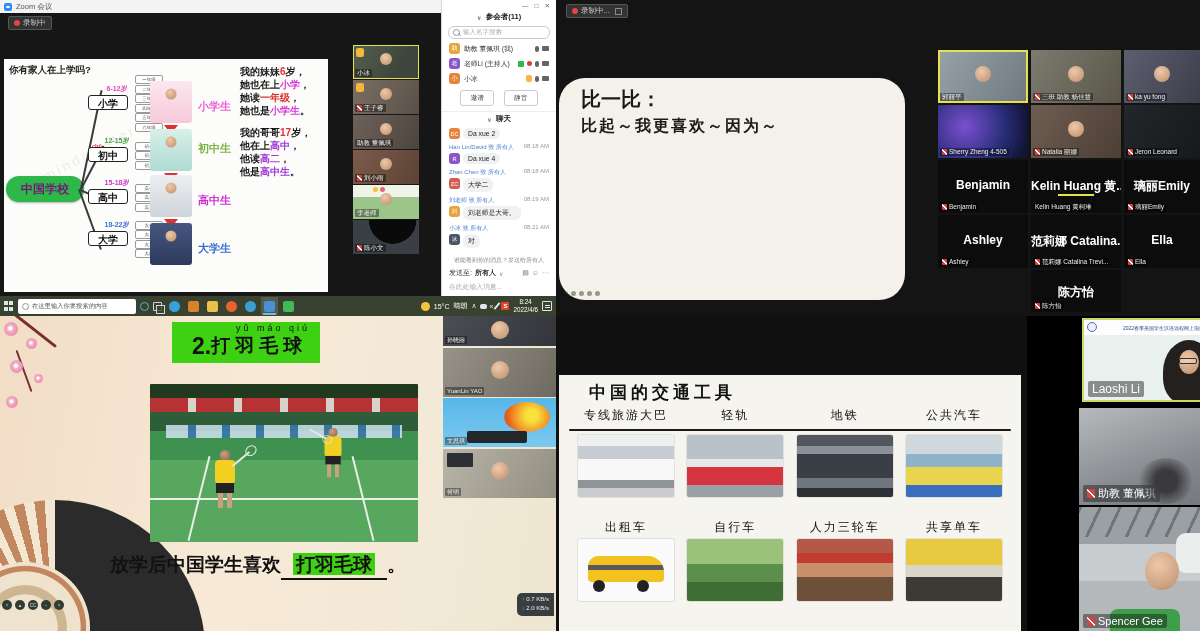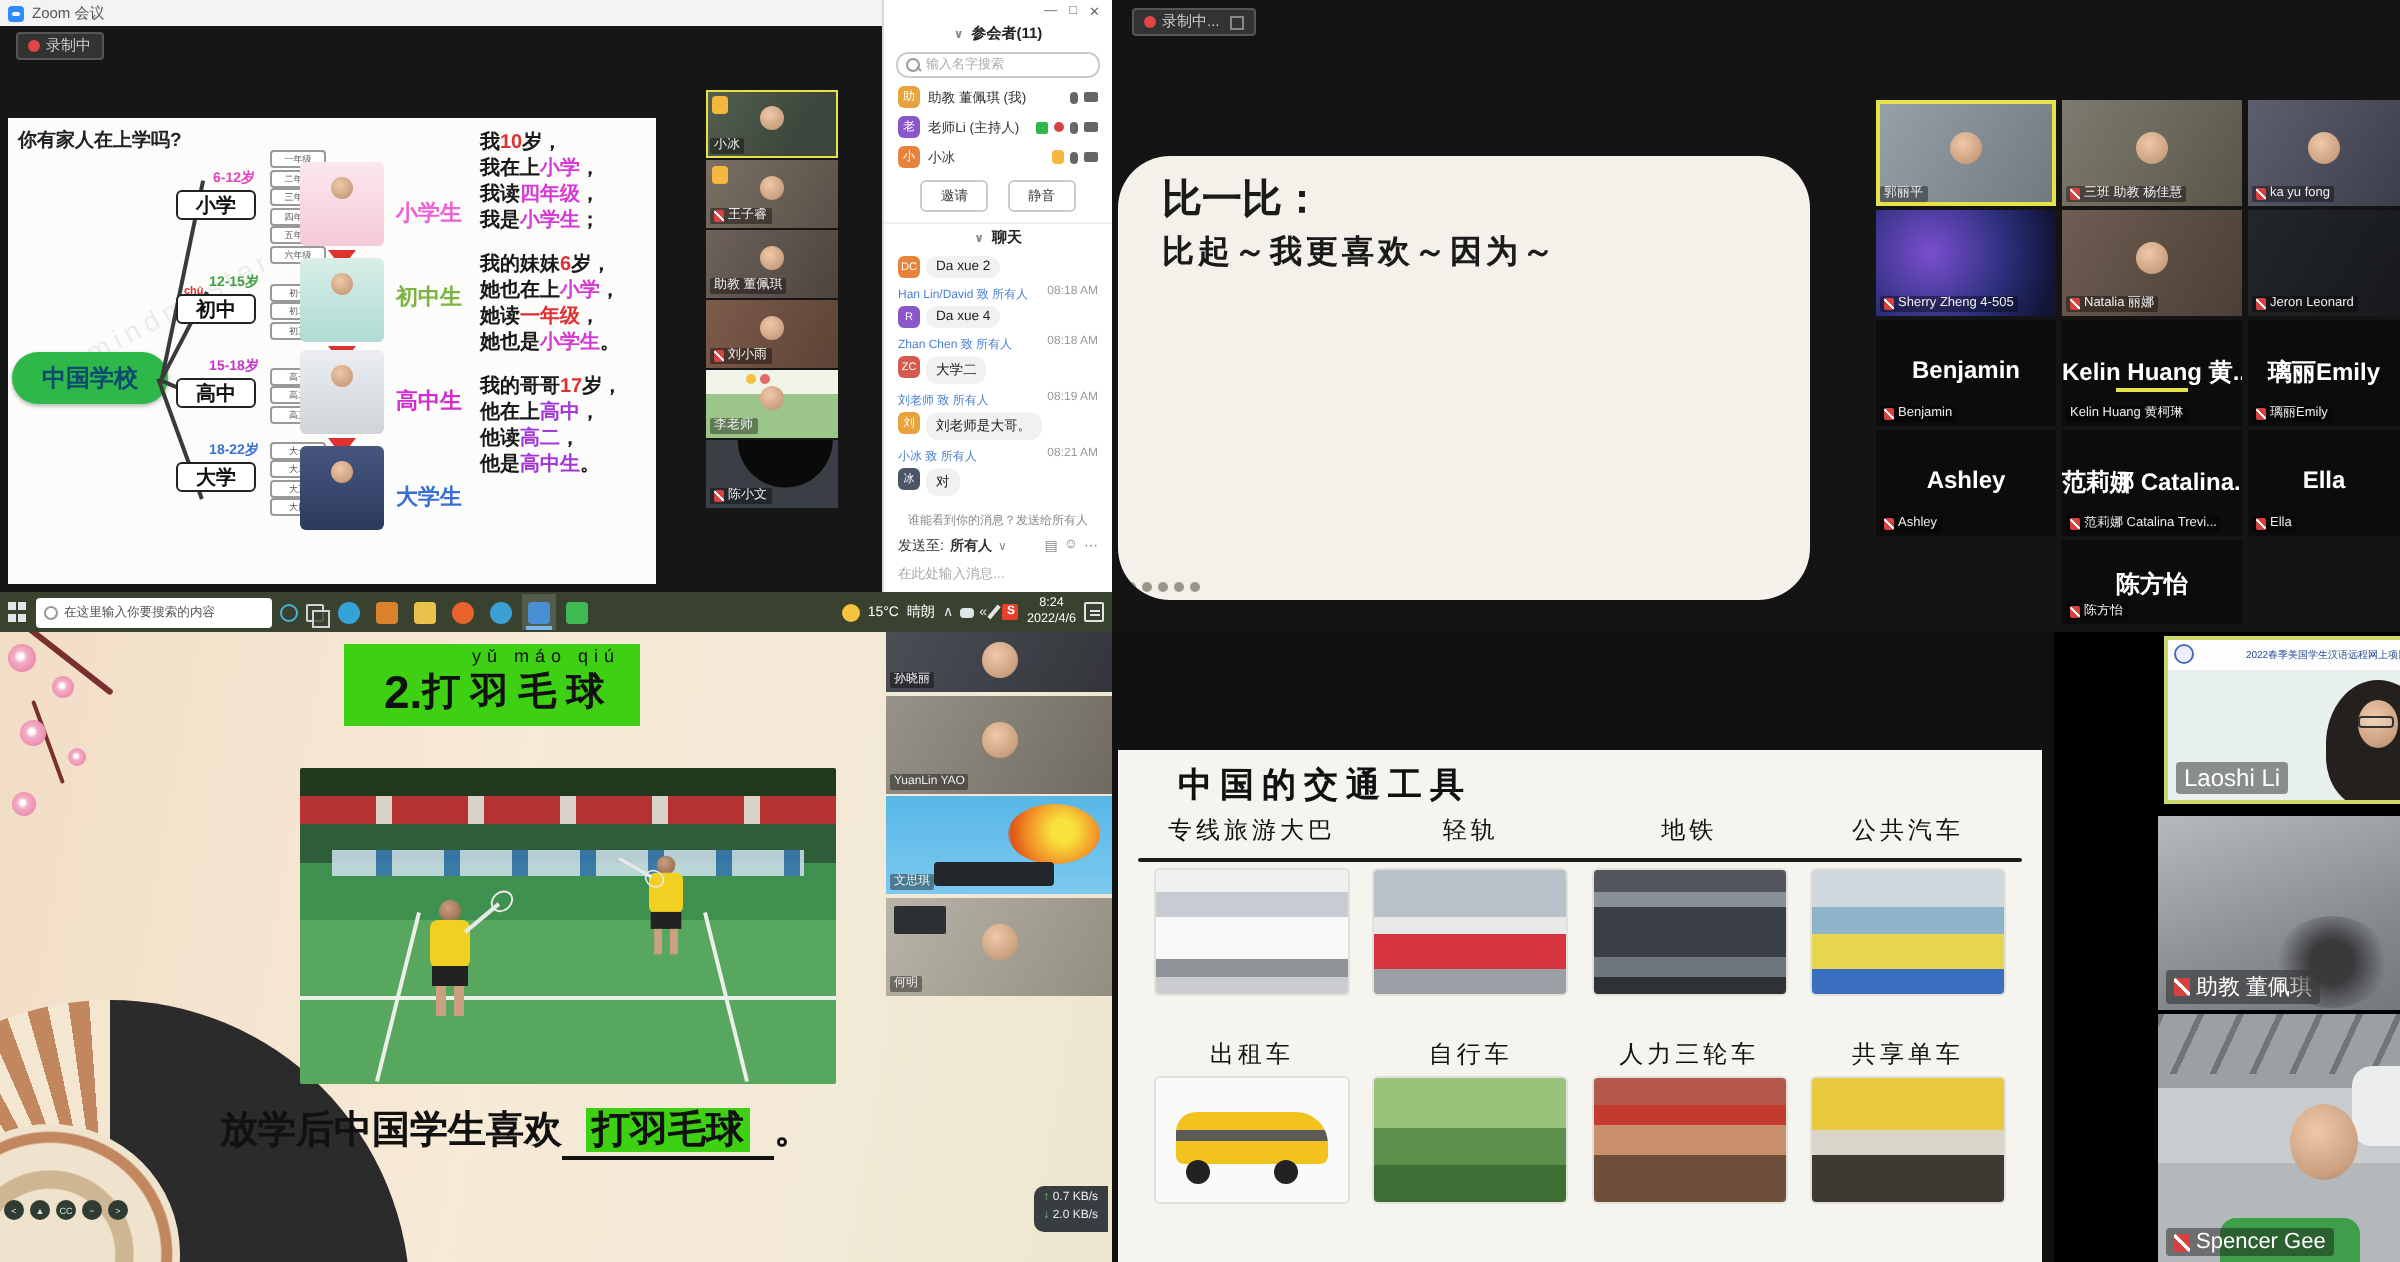--- a/index.html
+++ b/index.html
@@ -17,21 +17,21 @@
   .rec-badge{position:absolute;display:flex;align-items:center;gap:3px;background:#333;
     border:1px solid #555;color:#ccc;font-size:7.5px;padding:1px 5px;border-radius:2px;}
   .recdot{width:6px;height:6px;border-radius:50%;background:#e04545;}
   .tlrec{left:8px;top:16px;}
   .tl-slide{position:absolute;left:4px;top:59px;width:324px;height:233px;background:#fcfcfa;overflow:hidden;}
   .question{position:absolute;left:5px;top:5px;font-size:9.5px;color:#222;font-weight:bold;}
   .watermark{position:absolute;left:34px;top:86px;font-size:14px;color:rgba(0,0,0,0.07);
     transform:rotate(-28deg);letter-spacing:3px;}
   #mindmap{position:absolute;left:0;top:14px;width:324px;height:219px;}
   .mm-root{position:absolute;left:2px;top:103px;width:78px;height:26px;background:#2eb84a;
-    border-radius:13px;color:#0c4a6e;font-size:12px;font-weight:bold;text-align:center;line-height:26px;
+    border-radius:13px;color:#701a75;font-size:12px;font-weight:bold;text-align:center;line-height:26px;
     box-shadow:0 1px 2px rgba(0,0,0,.3);}
   .mm-line{position:absolute;height:1.5px;background:#3a3a3a;transform-origin:0 0;}
   .mm-age{position:absolute;left:78px;width:70px;text-align:center;font-size:7px;font-weight:bold;}
   .mm-ruby{position:absolute;left:88px;width:30px;font-size:5.5px;color:#e03131;font-weight:bold;}
   .mm-box{position:absolute;left:84px;width:40px;height:15px;border:1.5px solid #222;border-radius:3px;
     background:#fff;font-size:10px;font-weight:bold;color:#111;text-align:center;line-height:15px;box-sizing:border-box;}
   .mm-chip{position:absolute;left:131px;width:26px;height:7px;border:0.5px solid #999;border-radius:2px;
     background:#fff;font-size:4.5px;color:#555;text-align:center;line-height:7px;}
   .mm-img{position:absolute;left:146px;width:42px;height:42px;border-radius:3px;}
   .i-girl{background:linear-gradient(180deg,#fbe7ee,#f6c9da);}
@@ -352,26 +352,20 @@
           <div class="mm-chip" style="top: 157.25px;">大二</div>
           <div class="mm-chip" style="top: 166.75px;">大三</div>
           <div class="mm-chip" style="top: 176.25px;">大四</div>
           <div class="mm-img i-grad" style="top: 150px;">
             <div class="face"></div>
           </div>
           <div class="mm-stu" style="top: 168px; color: rgb(59, 111, 212);">大学生</div>
         </div>
       <div id="passage">
           <div class="pgroup">
-            <div class="pline"><span style="color: rgb(26, 26, 26);">我</span><span style="color: rgb(224, 49, 49);">10</span><span style="color: rgb(26, 26, 26);">岁，</span></div>
-            <div class="pline"><span style="color: rgb(26, 26, 26);">我在上</span><span style="color: rgb(214, 58, 214);">小学</span><span style="color: rgb(26, 26, 26);">，</span></div>
-            <div class="pline"><span style="color: rgb(26, 26, 26);">我读</span><span style="color: rgb(214, 58, 214);">四年级</span><span style="color: rgb(26, 26, 26);">，</span></div>
-            <div class="pline"><span style="color: rgb(26, 26, 26);">我是</span><span style="color: rgb(214, 58, 214);">小学生</span><span style="color: rgb(26, 26, 26);">；</span></div>
-          </div>
-          <div class="pgroup">
             <div class="pline"><span style="color: rgb(26, 26, 26);">我的妹妹</span><span style="color: rgb(224, 49, 49);">6</span><span style="color: rgb(26, 26, 26);">岁，</span></div>
             <div class="pline"><span style="color: rgb(26, 26, 26);">她也在上</span><span style="color: rgb(214, 58, 214);">小学</span><span style="color: rgb(26, 26, 26);">，</span></div>
             <div class="pline"><span style="color: rgb(26, 26, 26);">她读</span><span style="color: rgb(224, 49, 49);">一年级</span><span style="color: rgb(26, 26, 26);">，</span></div>
             <div class="pline"><span style="color: rgb(26, 26, 26);">她也是</span><span style="color: rgb(214, 58, 214);">小学生</span><span style="color: rgb(26, 26, 26);">。</span></div>
           </div>
           <div class="pgroup">
             <div class="pline"><span style="color: rgb(26, 26, 26);">我的哥哥</span><span style="color: rgb(224, 49, 49);">17</span><span style="color: rgb(26, 26, 26);">岁，</span></div>
             <div class="pline"><span style="color: rgb(26, 26, 26);">他在上</span><span style="color: rgb(163, 57, 217);">高中</span><span style="color: rgb(26, 26, 26);">，</span></div>
             <div class="pline"><span style="color: rgb(26, 26, 26);">他读</span><span style="color: rgb(163, 57, 217);">高二</span><span style="color: rgb(26, 26, 26);">，</span></div>
             <div class="pline"><span style="color: rgb(26, 26, 26);">他是</span><span style="color: rgb(163, 57, 217);">高中生</span><span style="color: rgb(26, 26, 26);">。</span></div>

